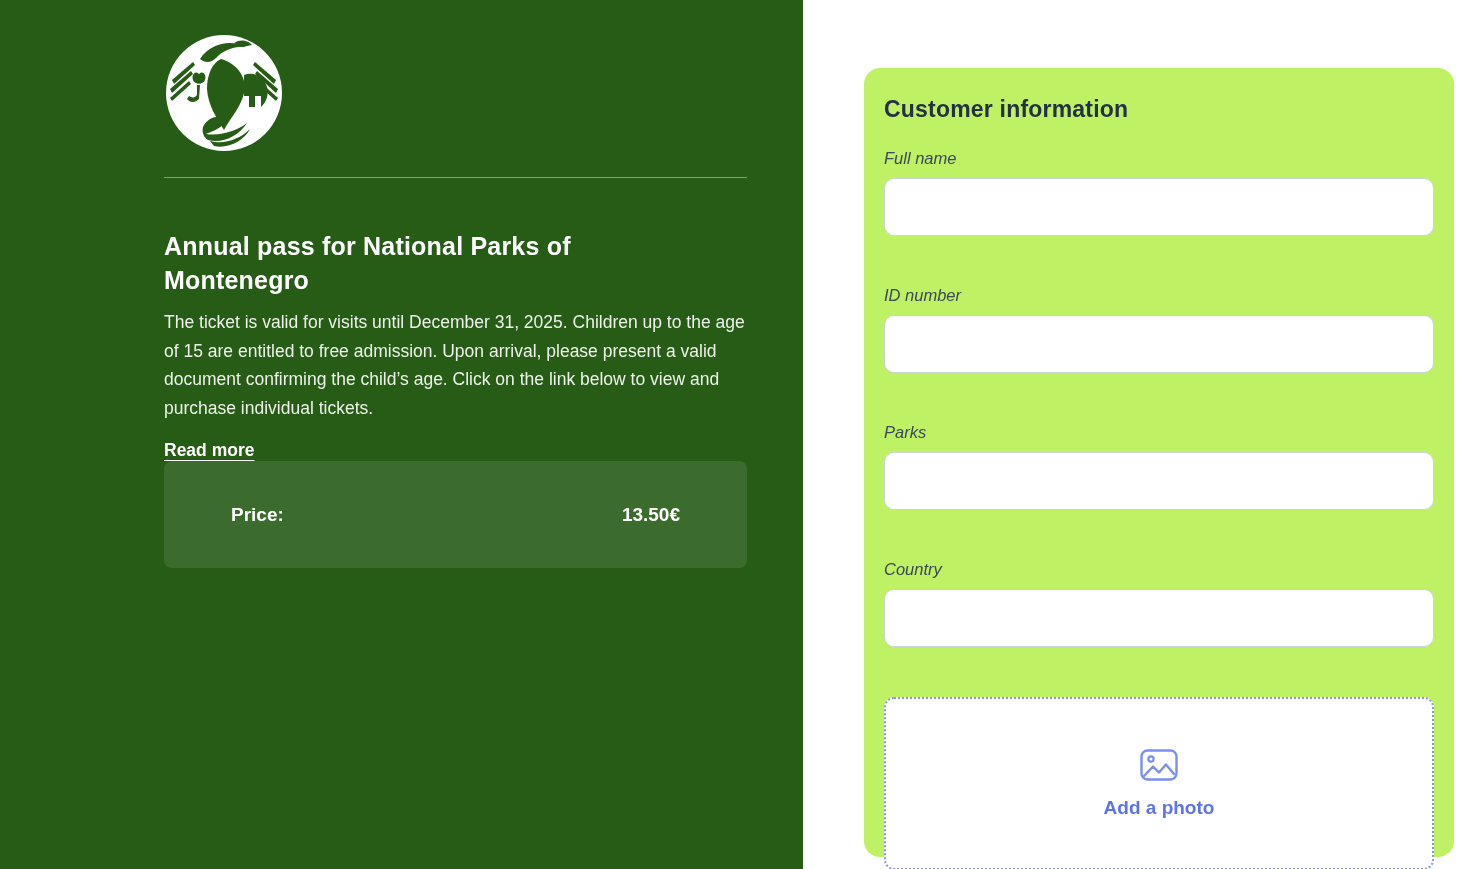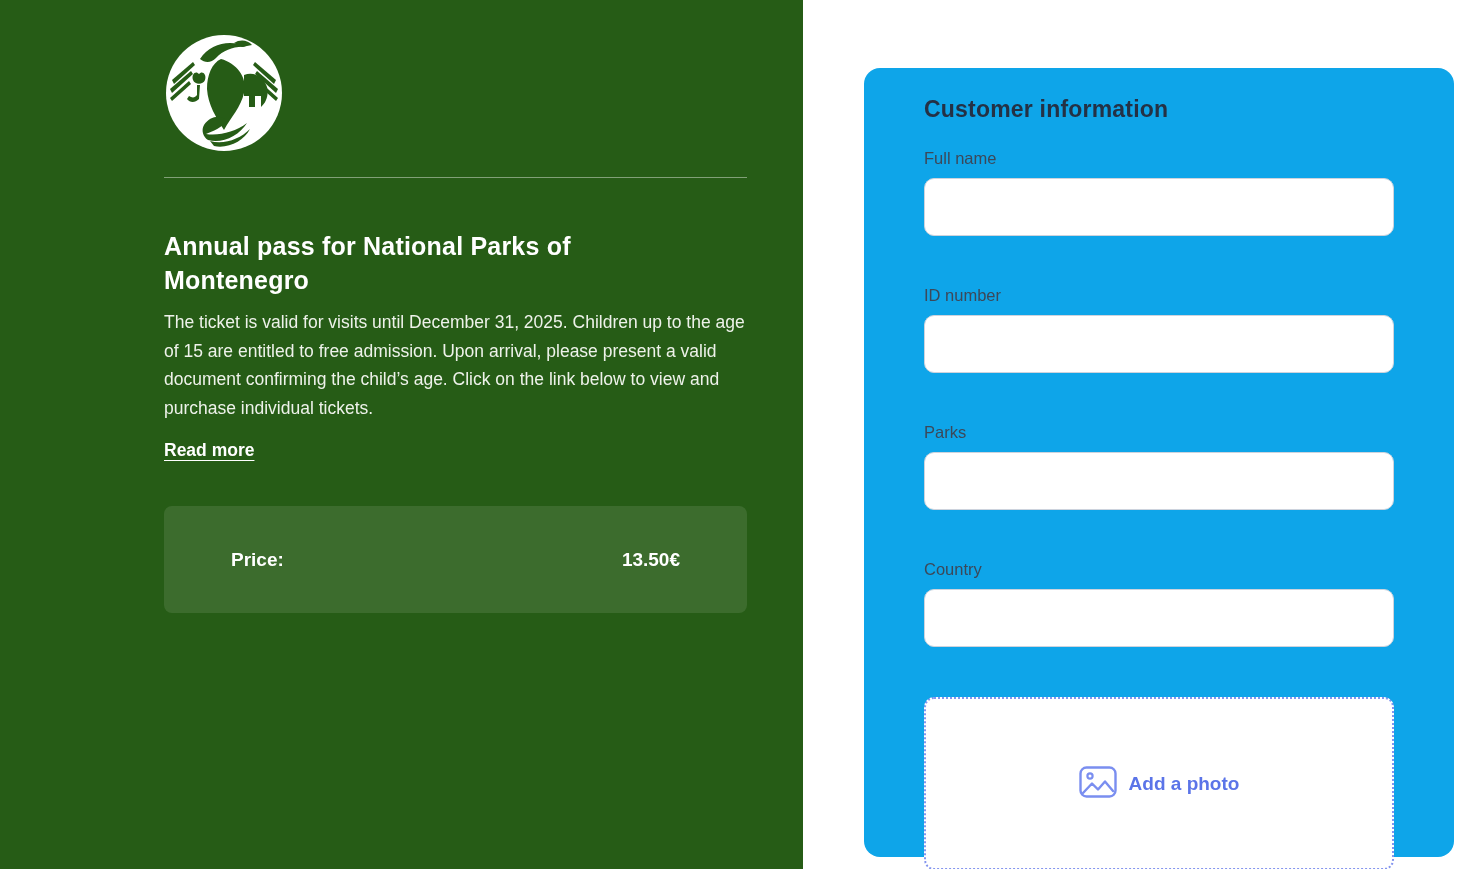--- a/index.html
+++ b/index.html
@@ -19,44 +19,44 @@
   }
   .product-desc {
     margin-top:11px; font-size:17.5px; line-height:28.5px; color:#eef2ea;
   }
   .read-more {
     display:inline-block; margin-top:18px; color:#ffffff; font-weight:700;
     font-size:17.5px; text-decoration:underline; text-underline-offset:4px;
     cursor:pointer;
   }
   .price-box {
-    margin-top:45px; height:107px; border-radius:8px;
+    height:107px; border-radius:8px;
     background:rgba(255,255,255,0.10);
     display:flex; align-items:center; justify-content:space-between;
     padding:0 67px; color:#ffffff; font-weight:700; font-size:19px;
   }
 
   
   .right-panel { flex:1; background:#ffffff; }
   .card {
     margin:68px 0 0 61px; width:590px; height:789px;
-    background:#0ea5e9; border-radius:16px; padding:28px 60px 24px;
+    background:#bef264; border-radius:16px; padding:28px 20px 24px;
   }
   .card-title { font-size:23px; font-weight:700; color:#243145; letter-spacing:0.2px; }
   .field { margin-top:50px; }
   .field.first { margin-top:26px; }
-  .field label { display:block; font-size:16.5px; color:#3c4859; margin-bottom:10px; }
+  .field label { display:block; font-size:16.5px; color:#3c4859; margin-bottom:10px;font-style:italic; }
   .field input {
     width:100%; height:58px; background:#ffffff; border:1px solid #cdd3dd;
     border-radius:10px; padding:0 16px; font-size:17px; color:#243145;
     font-family:"Liberation Sans", sans-serif; outline:none;
   }
   .upload-box {
     height:173px; background:#ffffff; border:2px dotted #8495ef; border-radius:10px;
-    display:flex; flex-direction:row; align-items:center; justify-content:center;
+    display:flex; flex-direction:column; align-items:center; justify-content:center;
     gap:12px; cursor:pointer;
   }
   .add-photo { color:#5b74e8; font-weight:700; font-size:19px; }
 </style>
 </head>
 <body>
 
 <div class="page">
 
   <aside class="left-panel">

